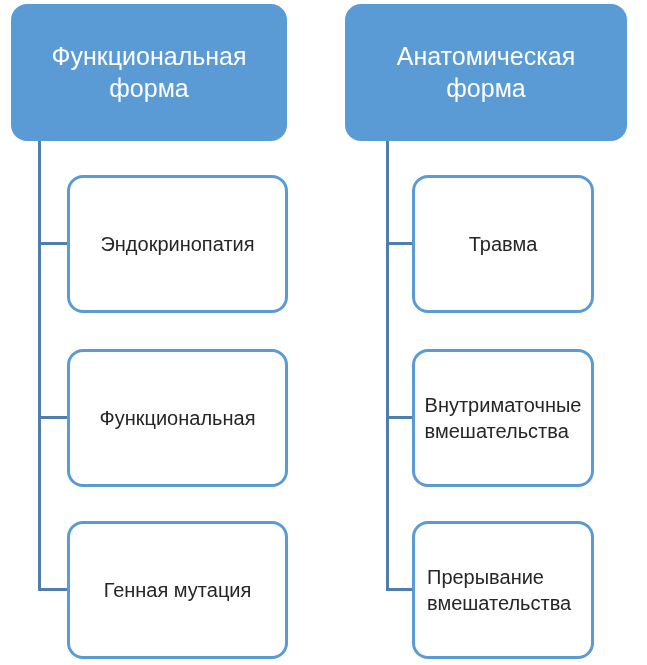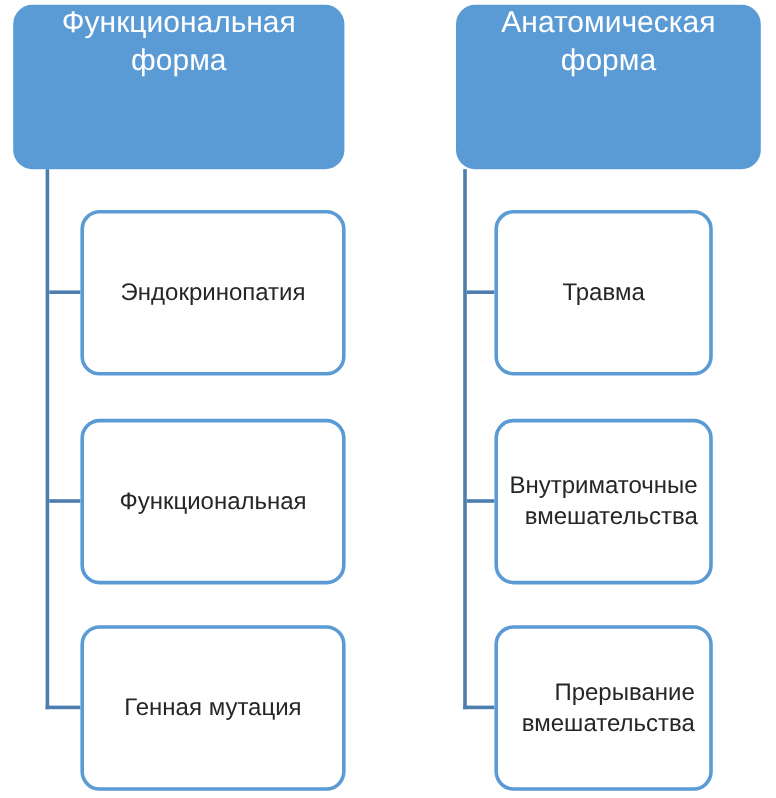--- a/index.html
+++ b/index.html
@@ -14,38 +14,39 @@
     height: 665px;
     background: #ffffff;
     overflow: hidden;
   }
   .parent-box {
     position: absolute;
     top: 4px;
     height: 137px;
     border-radius: 16px;
     display: flex;
+    align-items: center;
     justify-content: center;
     text-align: center;
     color: #ffffff;
     font-size: 25px;
     line-height: 1.25;
     padding: 0 14px;
     box-sizing: border-box;
   }
   .child-box {
     position: absolute;
     height: 138px;
     background: #ffffff;
     border: 3px solid #5B9BD5;
     border-radius: 16px;
     display: flex;
     align-items: center;
     justify-content: center;
-    text-align: right;
+    text-align: left;
     color: #262626;
     font-size: 20px;
     line-height: 1.3;
     padding: 0 12px;
     box-sizing: border-box;
   }
   .vline {
     position: absolute;
     width: 3px;
     background: #4D7EAE;
@@ -56,21 +57,21 @@
     background: #4D7EAE;
   }
   
   .col-left .parent-box { left: 11px; width: 276px; }
   .col-left .vline  { left: 38px; top: 141px; height: 450px; }
   .col-left .stub-0 { left: 41px; top: 242px; width: 26px; }
   .col-left .stub-1 { left: 41px; top: 416px; width: 26px; }
   .col-left .stub-2 { left: 38px; top: 588px; width: 29px; }
   .col-left .child-box { left: 67px; width: 221px; }
   
-  .col-right .parent-box { left: 380px; width: 254px; }
+  .col-right .parent-box { left: 345px; width: 282px; }
   .col-right .vline  { left: 386px; top: 141px; height: 450px; }
   .col-right .stub-0 { left: 389px; top: 242px; width: 23px; }
   .col-right .stub-1 { left: 389px; top: 416px; width: 23px; }
   .col-right .stub-2 { left: 386px; top: 588px; width: 26px; }
   .col-right .child-box { left: 412px; width: 182px; }
   
   .row-0 { top: 175px; }
   .row-1 { top: 349px; }
   .row-2 { top: 521px; }
 </style>

